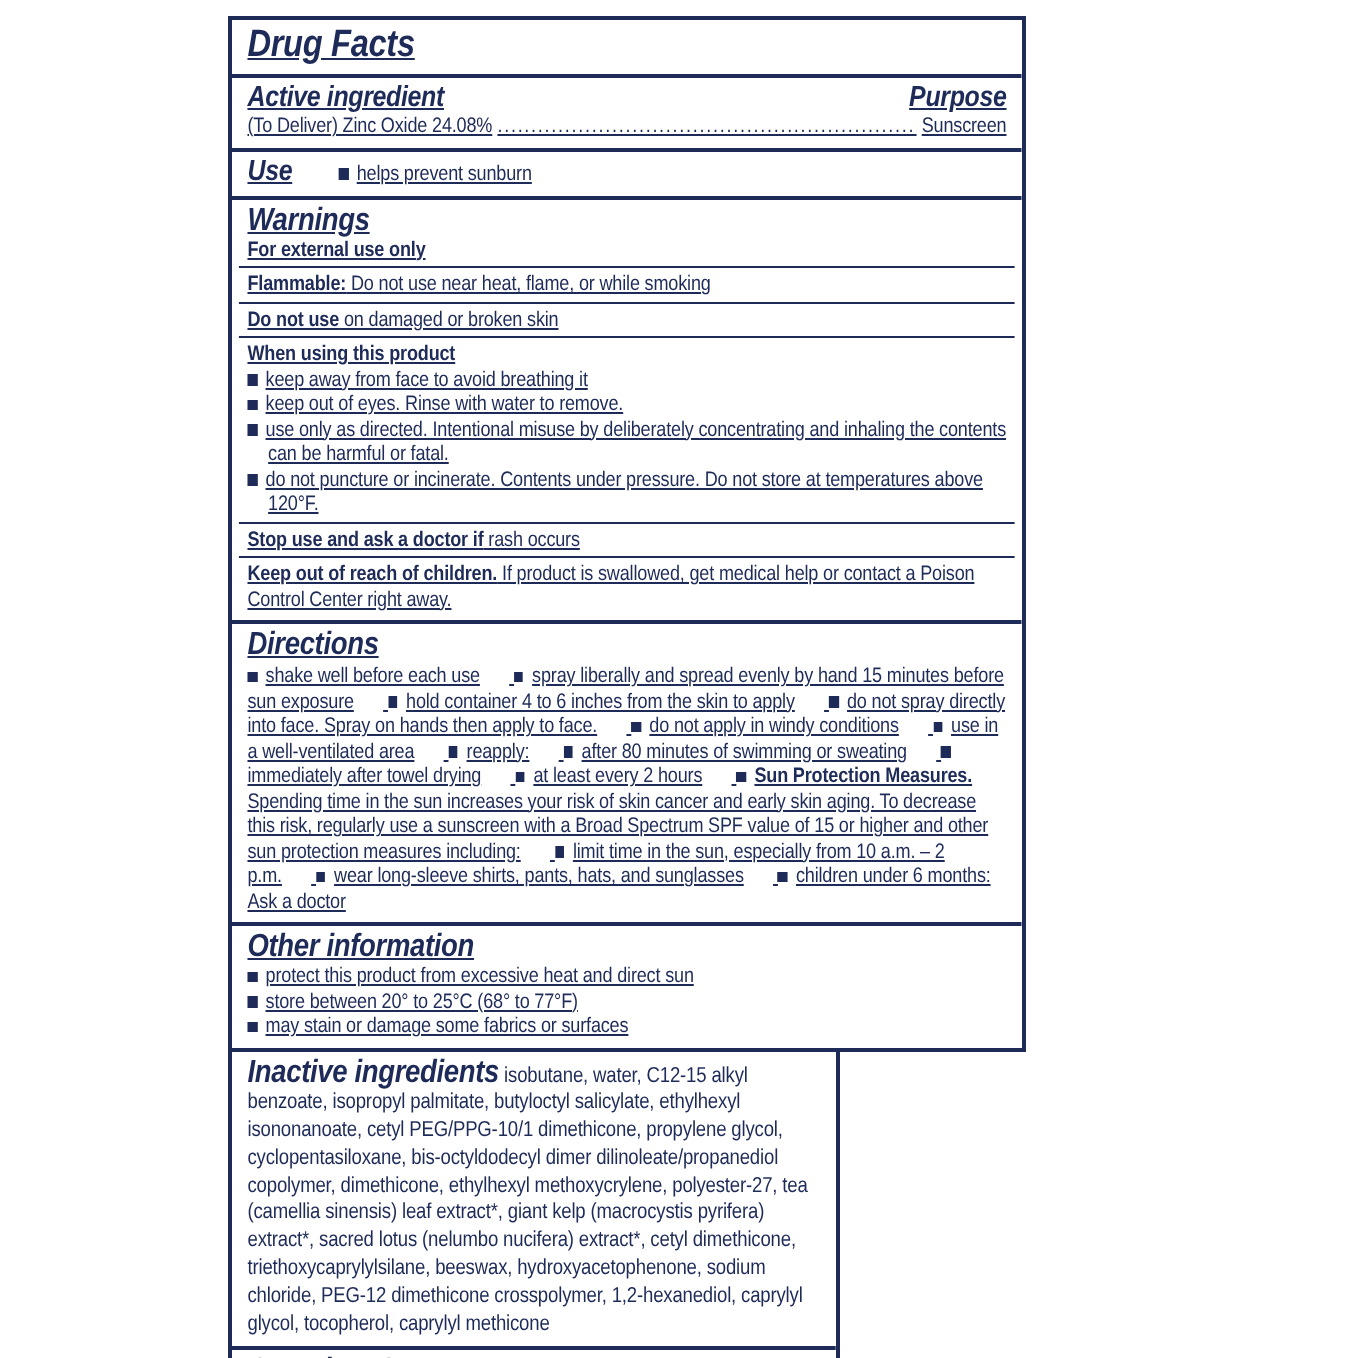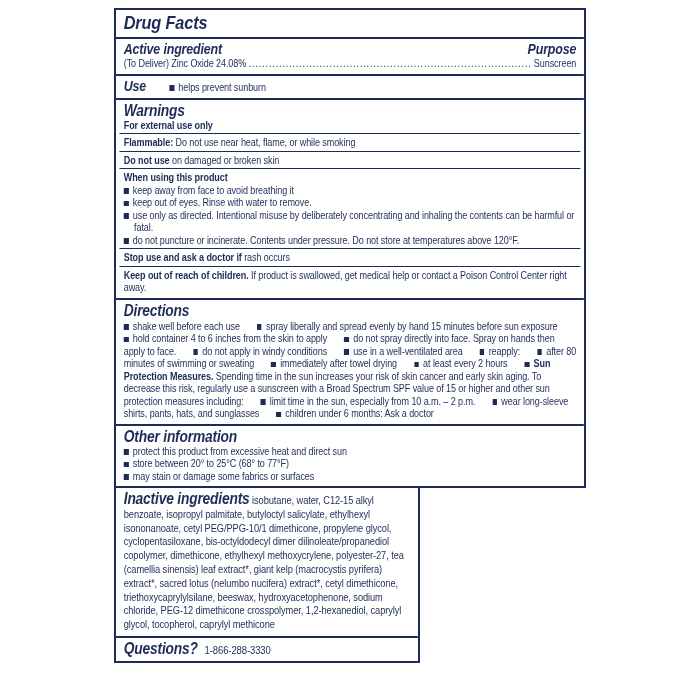--- a/index.html
+++ b/index.html
@@ -4,21 +4,21 @@
 <style>
   html,body{margin:0;padding:0;background:#ffffff;}
   body{
     width:679px;height:679px;position:relative;
     font-family:"Liberation Sans", sans-serif;
     color:#1e2b58;
     -webkit-font-smoothing:antialiased;
   }
   .label-wrap{position:absolute;left:114px;top:8px;width:451px;}
   .panel{box-sizing:border-box;border:2px solid #1e2b58;background:#fff;}
-  .panel-wide{width:472px;}
+  .panel-wide{width:399px;text-decoration:underline;}
   .panel-narrow{width:306px;border-top:none;}
   
   .cond{transform:scaleX(0.86);transform-origin:0 0;width:116.28%;}
   .sec{border-top:2px solid #1e2b58;padding:2px 9px 4px;font-size:10.5px;line-height:12.5px;letter-spacing:-0.1px;}
   .sec.first{border-top:none;}
   .h1{font-size:19px;line-height:21px;font-weight:bold;font-style:italic;letter-spacing:-0.2px;}
   .h2{font-size:16px;line-height:17px;font-weight:bold;font-style:italic;letter-spacing:-0.2px;}
   .h3{font-size:14.5px;line-height:16px;font-weight:bold;font-style:italic;letter-spacing:-0.2px;}
   .b{font-weight:bold;}
   .hr1{height:1px;background:#1e2b58;margin:2px -5px;}

